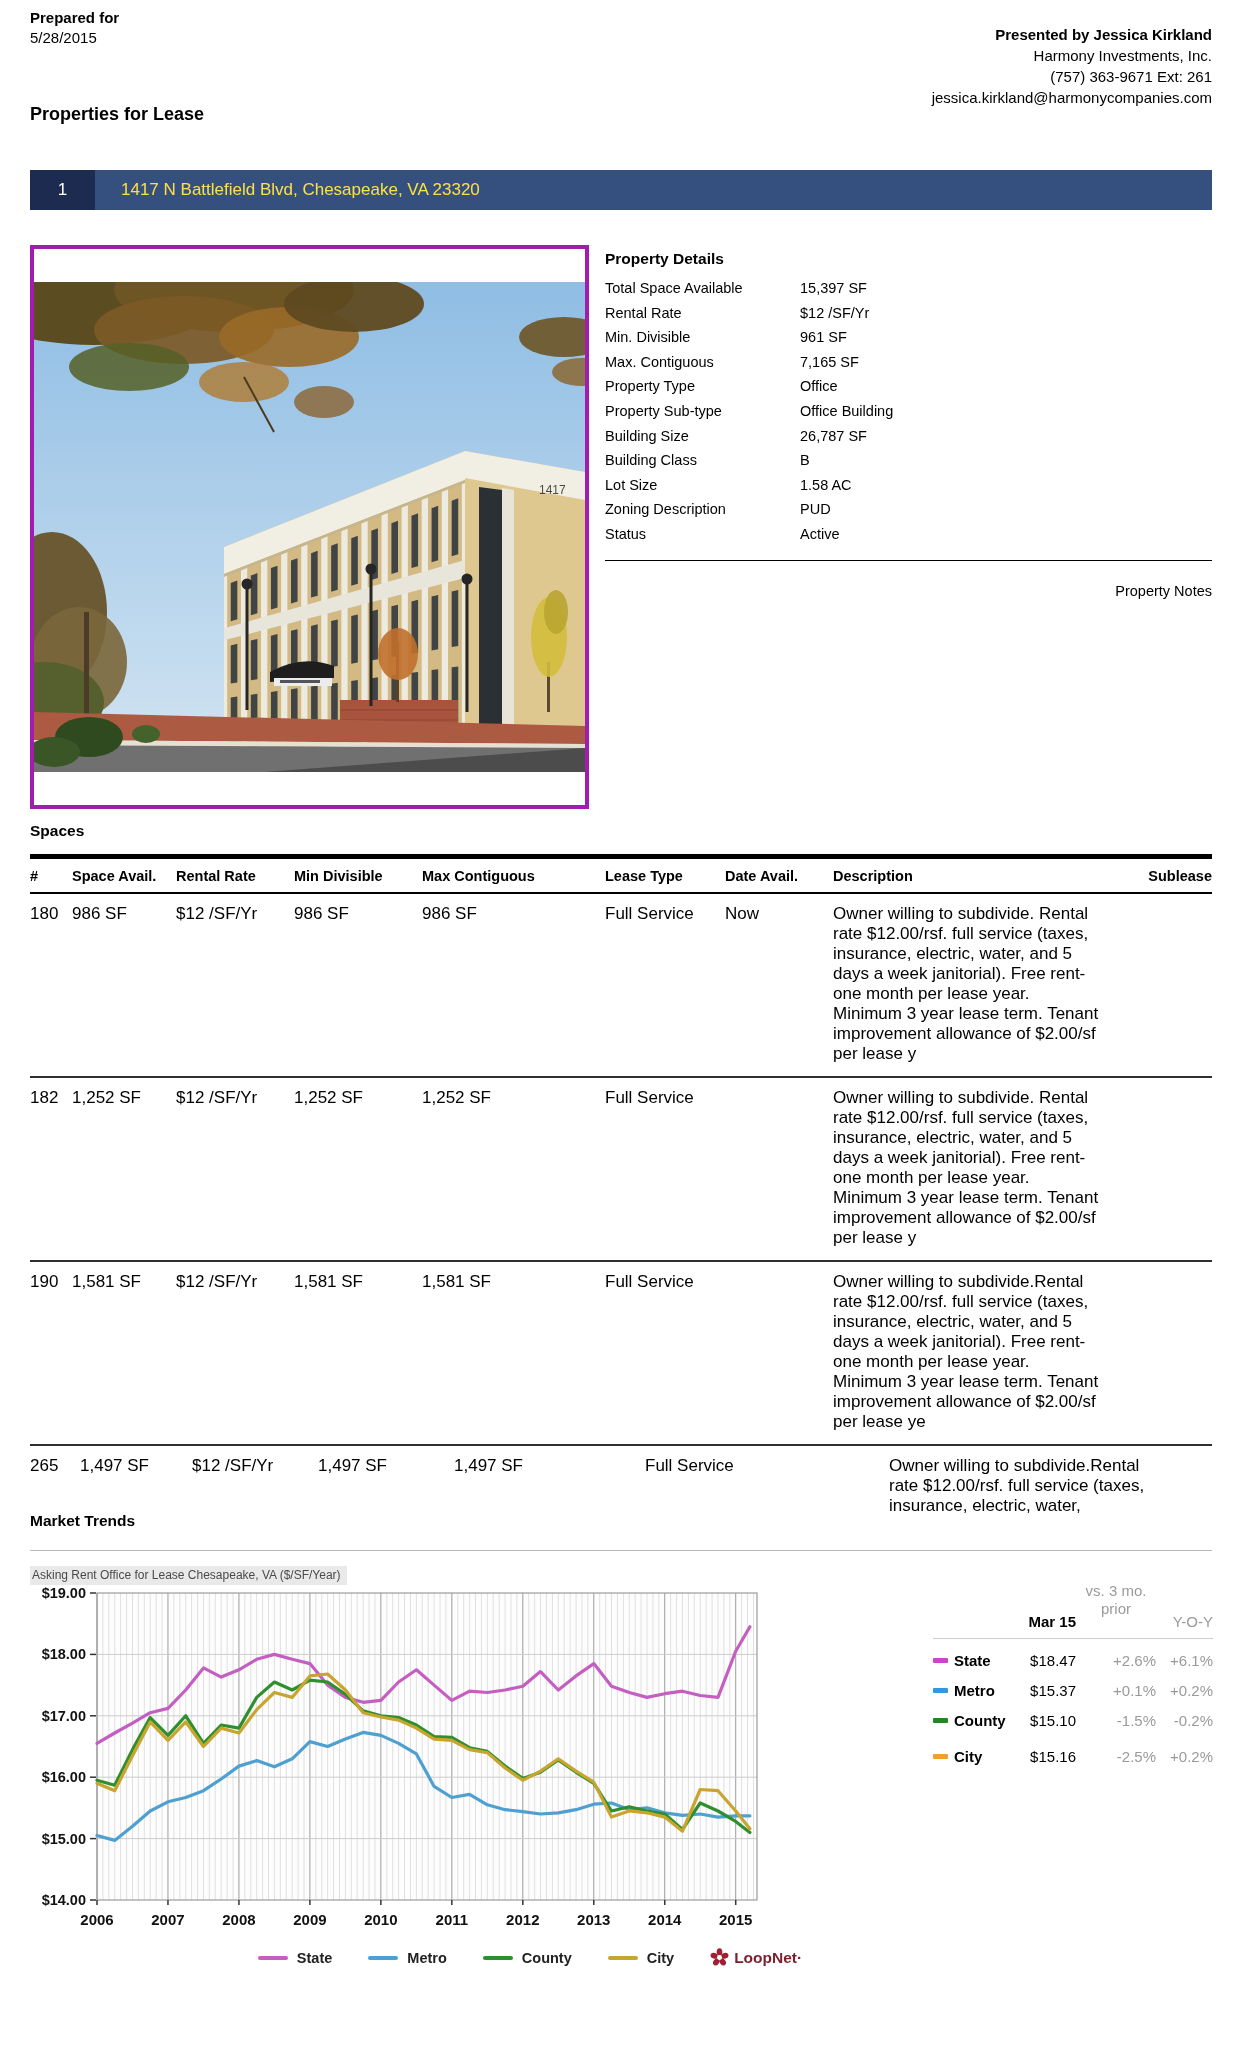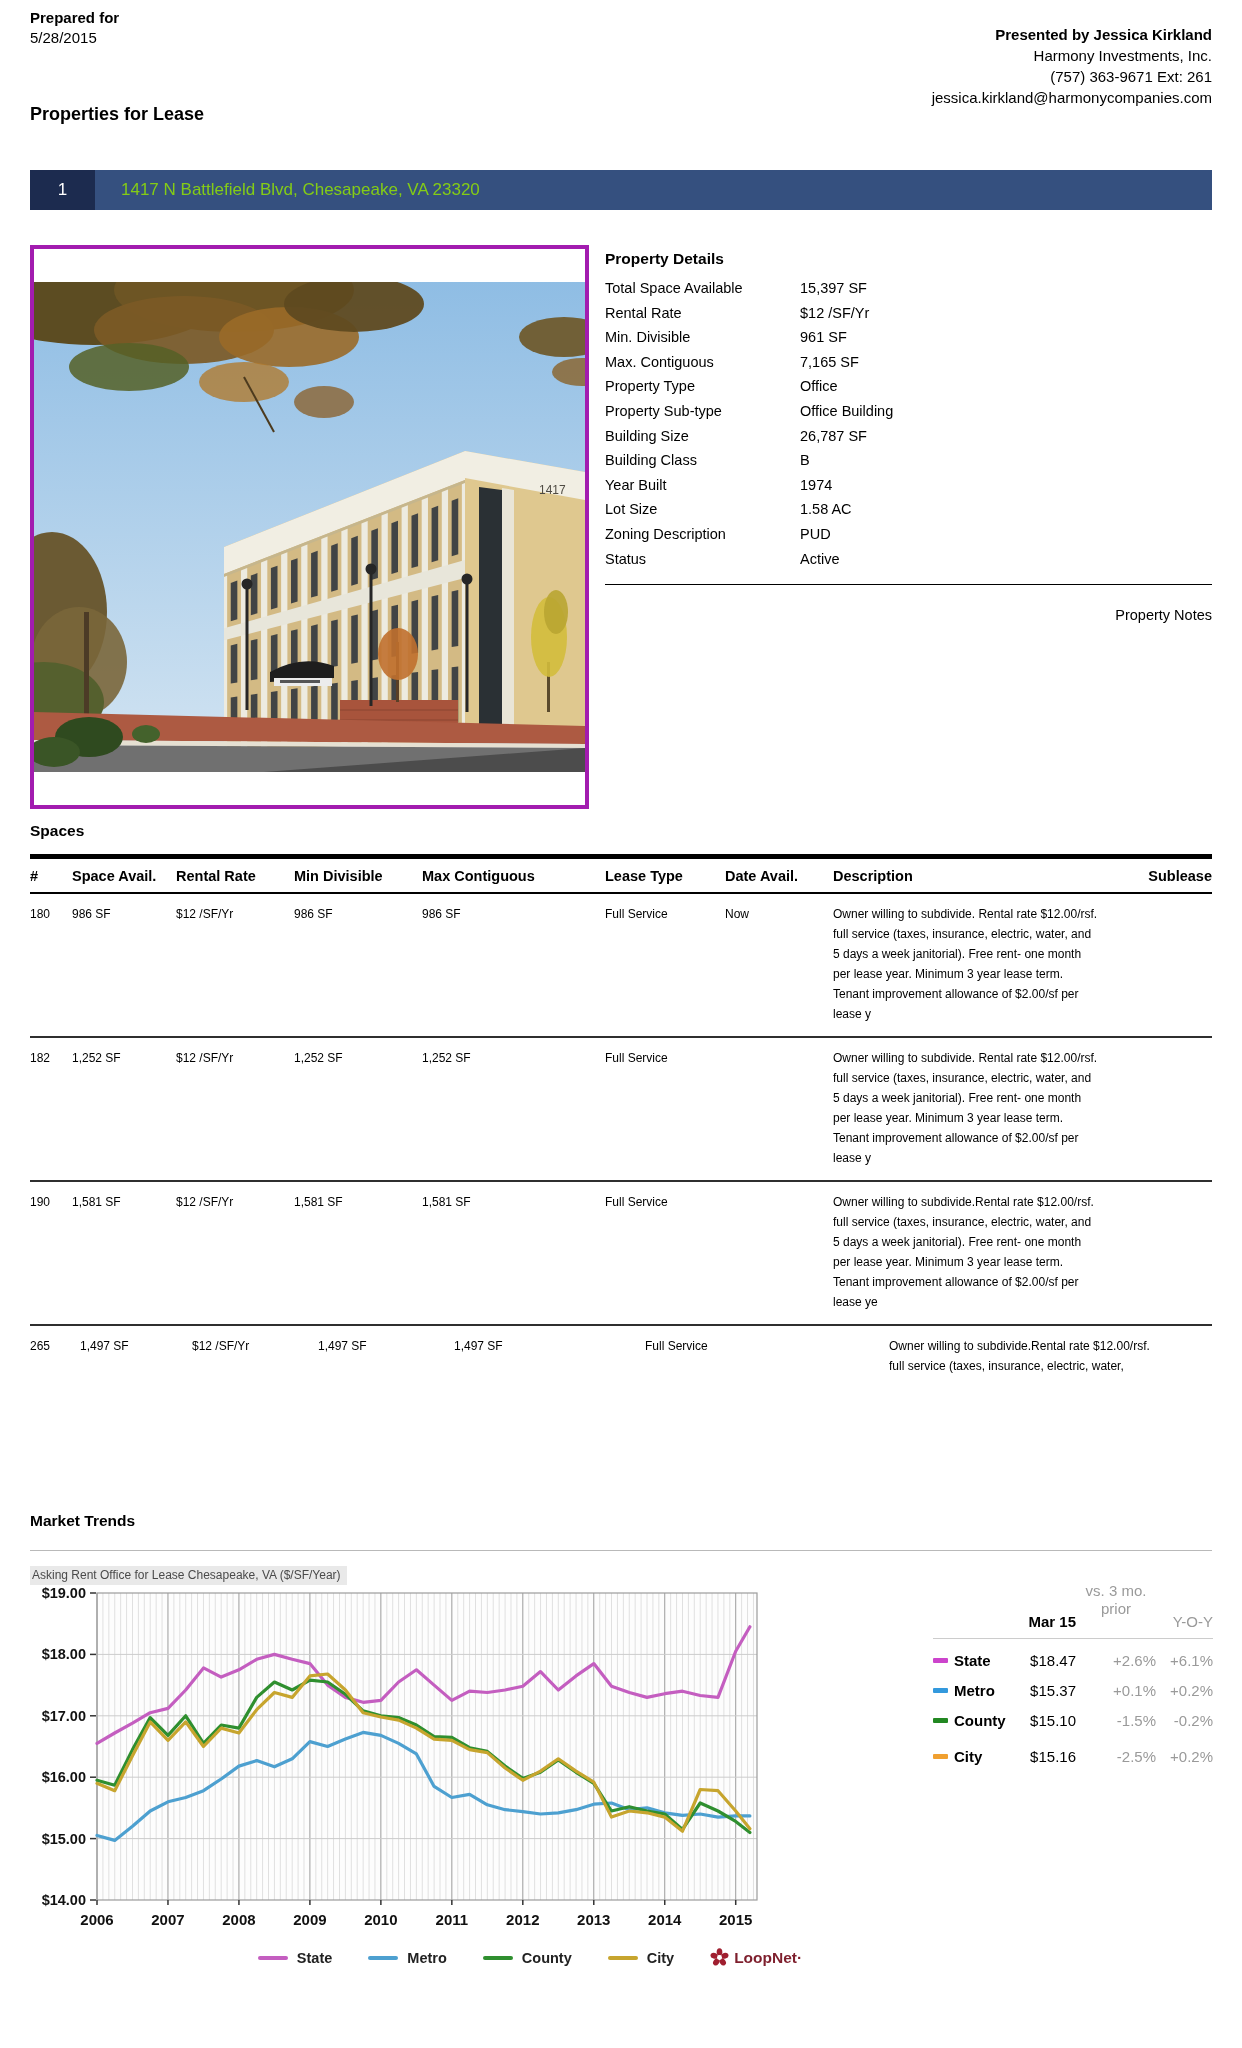--- a/index.html
+++ b/index.html
@@ -10,21 +10,21 @@
   
   .hdr-left{top:8px;left:30px;font-size:15px;line-height:20px;}
   .hdr-left .b{font-weight:bold;text-align:right;}
   .hdr-right{top:24px;right:30px;text-align:right;font-size:15px;line-height:21px;}
   .hdr-right .b{font-weight:bold;}
   .doc-title{top:104px;left:30px;font-size:18px;font-weight:bold;}
 
   
   .prop-bar{top:170px;left:30px;width:1182px;height:40px;background:#35507f;display:flex;align-items:center;}
   .prop-num{width:65px;height:40px;background:#1c2b4f;color:#fff;font-size:17px;display:flex;align-items:center;justify-content:center;}
-  .prop-addr{color:#84cc16;font-size:17px;padding-left:26px;}
+  .prop-addr{color:#fde047;font-size:17px;padding-left:26px;}
 
   
   .photo-frame{top:245px;left:30px;width:551px;height:556px;border:4px solid #a21caf;background:#fff;}
   .photo-frame svg{position:absolute;top:33px;left:0;}
 
   
   .details{top:250px;left:605px;width:607px;}
   .details h3{margin:0 0 12px 0;font-size:15.5px;font-weight:bold;}
   .detail-row{display:flex;height:24.6px;font-size:14.5px;align-items:flex-start;}
   .detail-row .lbl{width:195px;flex:none;}
@@ -32,21 +32,21 @@
   .notes-label{margin-top:22px;font-size:14.5px;text-align:right;}
 
   
   .spaces{top:822px;left:30px;width:1182px;}
   .spaces h2{margin:0;font-size:15.5px;font-weight:bold;}
   .sp-grid{display:grid;grid-template-columns:42px 104px 118px 128px 183px 120px 108px 267px 112px;}
   .sp-head-bar{height:5px;background:#000;margin-top:14px;}
   .sp-head{font-size:14.5px;font-weight:bold;padding:9px 0 8px 0;}
   .sp-head .cell:last-child{text-align:right;}
   .sp-head-rule{height:2px;background:#000;}
-  .sp-row{font-size:12px;line-height:20px;padding:10px 0 12px 0;border-bottom:2px solid #2f2f2f;}
+  .sp-row{font-size:17px;line-height:20px;padding:10px 0 12px 0;border-bottom:2px solid #2f2f2f;}
   .sp-row:last-child{border-bottom:none;gap:8px;}
   .sp-row .cell{padding-right:8px;}
   .sp-row .cell.desc{padding-right:0;}
   .sp-row .cell.sub{text-align:right;}
 
   
   .mt-title{top:1512px;left:30px;font-size:15.5px;font-weight:bold;}
   .mt-rule{top:1550px;left:30px;width:1182px;border-top:1px solid #b9b9b9;}
   .chart-title{top:1566px;left:30px;font-size:12px;color:#4a4a4a;background:#e9e9e9;padding:2px 6px 3px 2px;}
 
@@ -260,24 +260,20 @@
           <span class="lbl">Property Sub-type</span>
           <span>Office Building</span>
         </div>
         <div class="detail-row">
           <span class="lbl">Building Size</span>
           <span>26,787 SF</span>
         </div>
         <div class="detail-row">
           <span class="lbl">Building Class</span>
           <span>B</span>
-        </div>
-        <div class="detail-row">
-          <span class="lbl">Year Built</span>
-          <span>1974</span>
         </div>
         <div class="detail-row">
           <span class="lbl">Lot Size</span>
           <span>1.58 AC</span>
         </div>
         <div class="detail-row">
           <span class="lbl">Zoning Description</span>
           <span>PUD</span>
         </div>
         <div class="detail-row">

